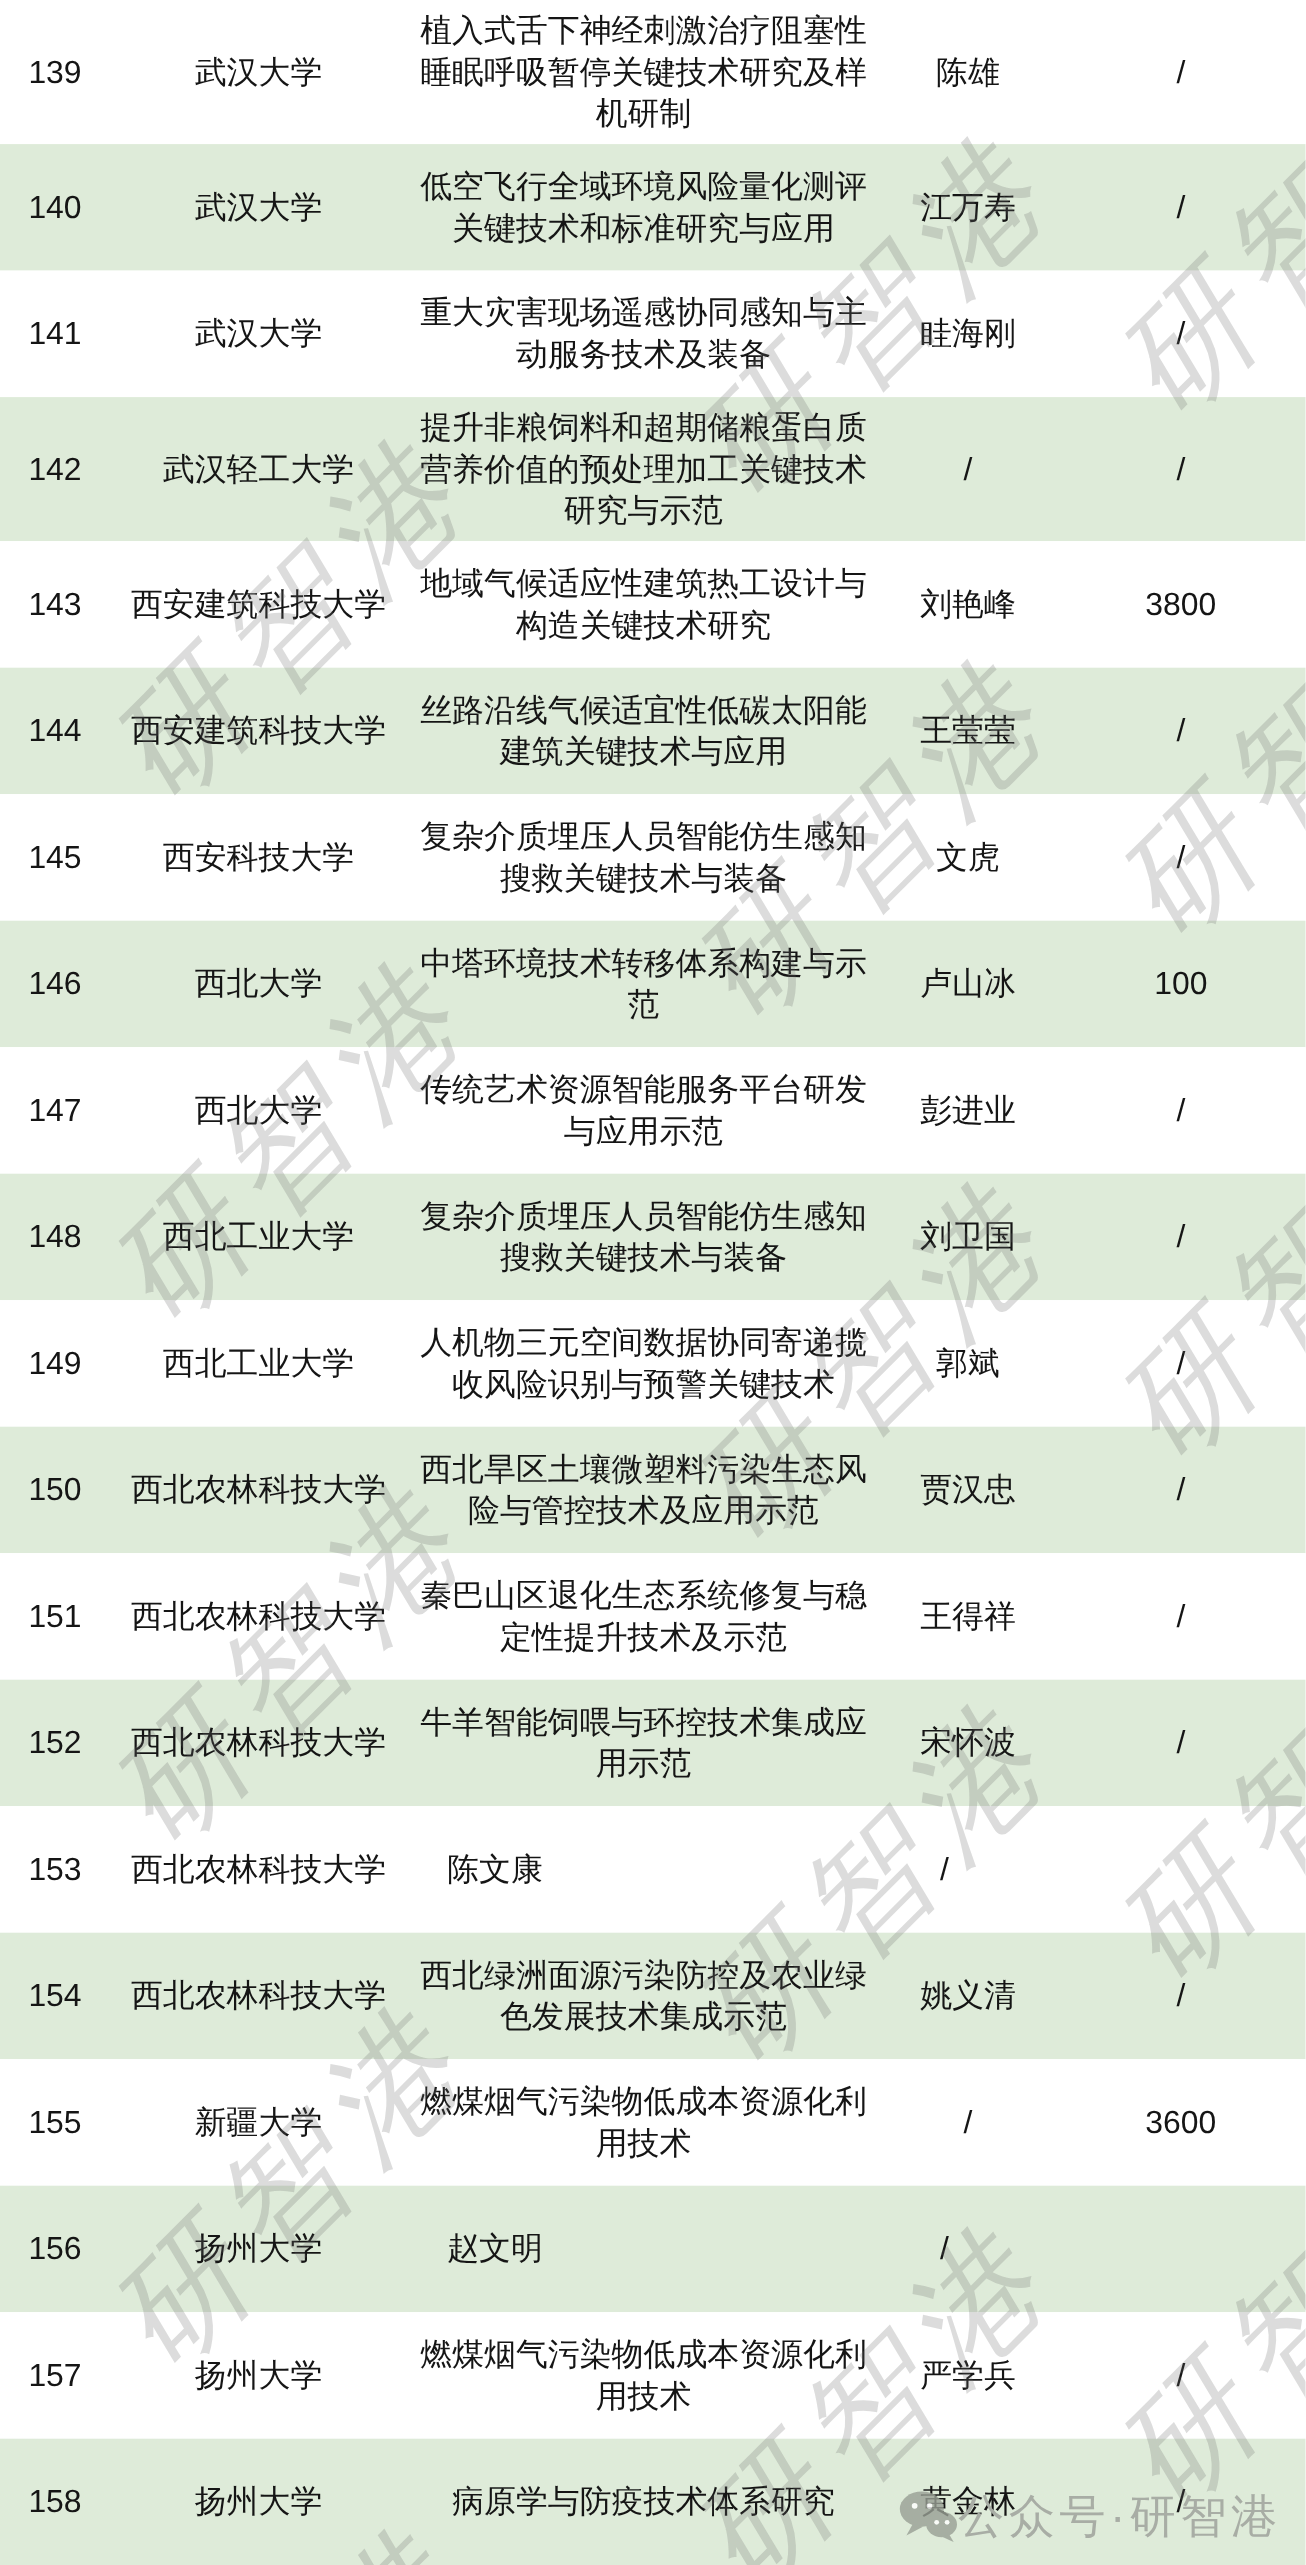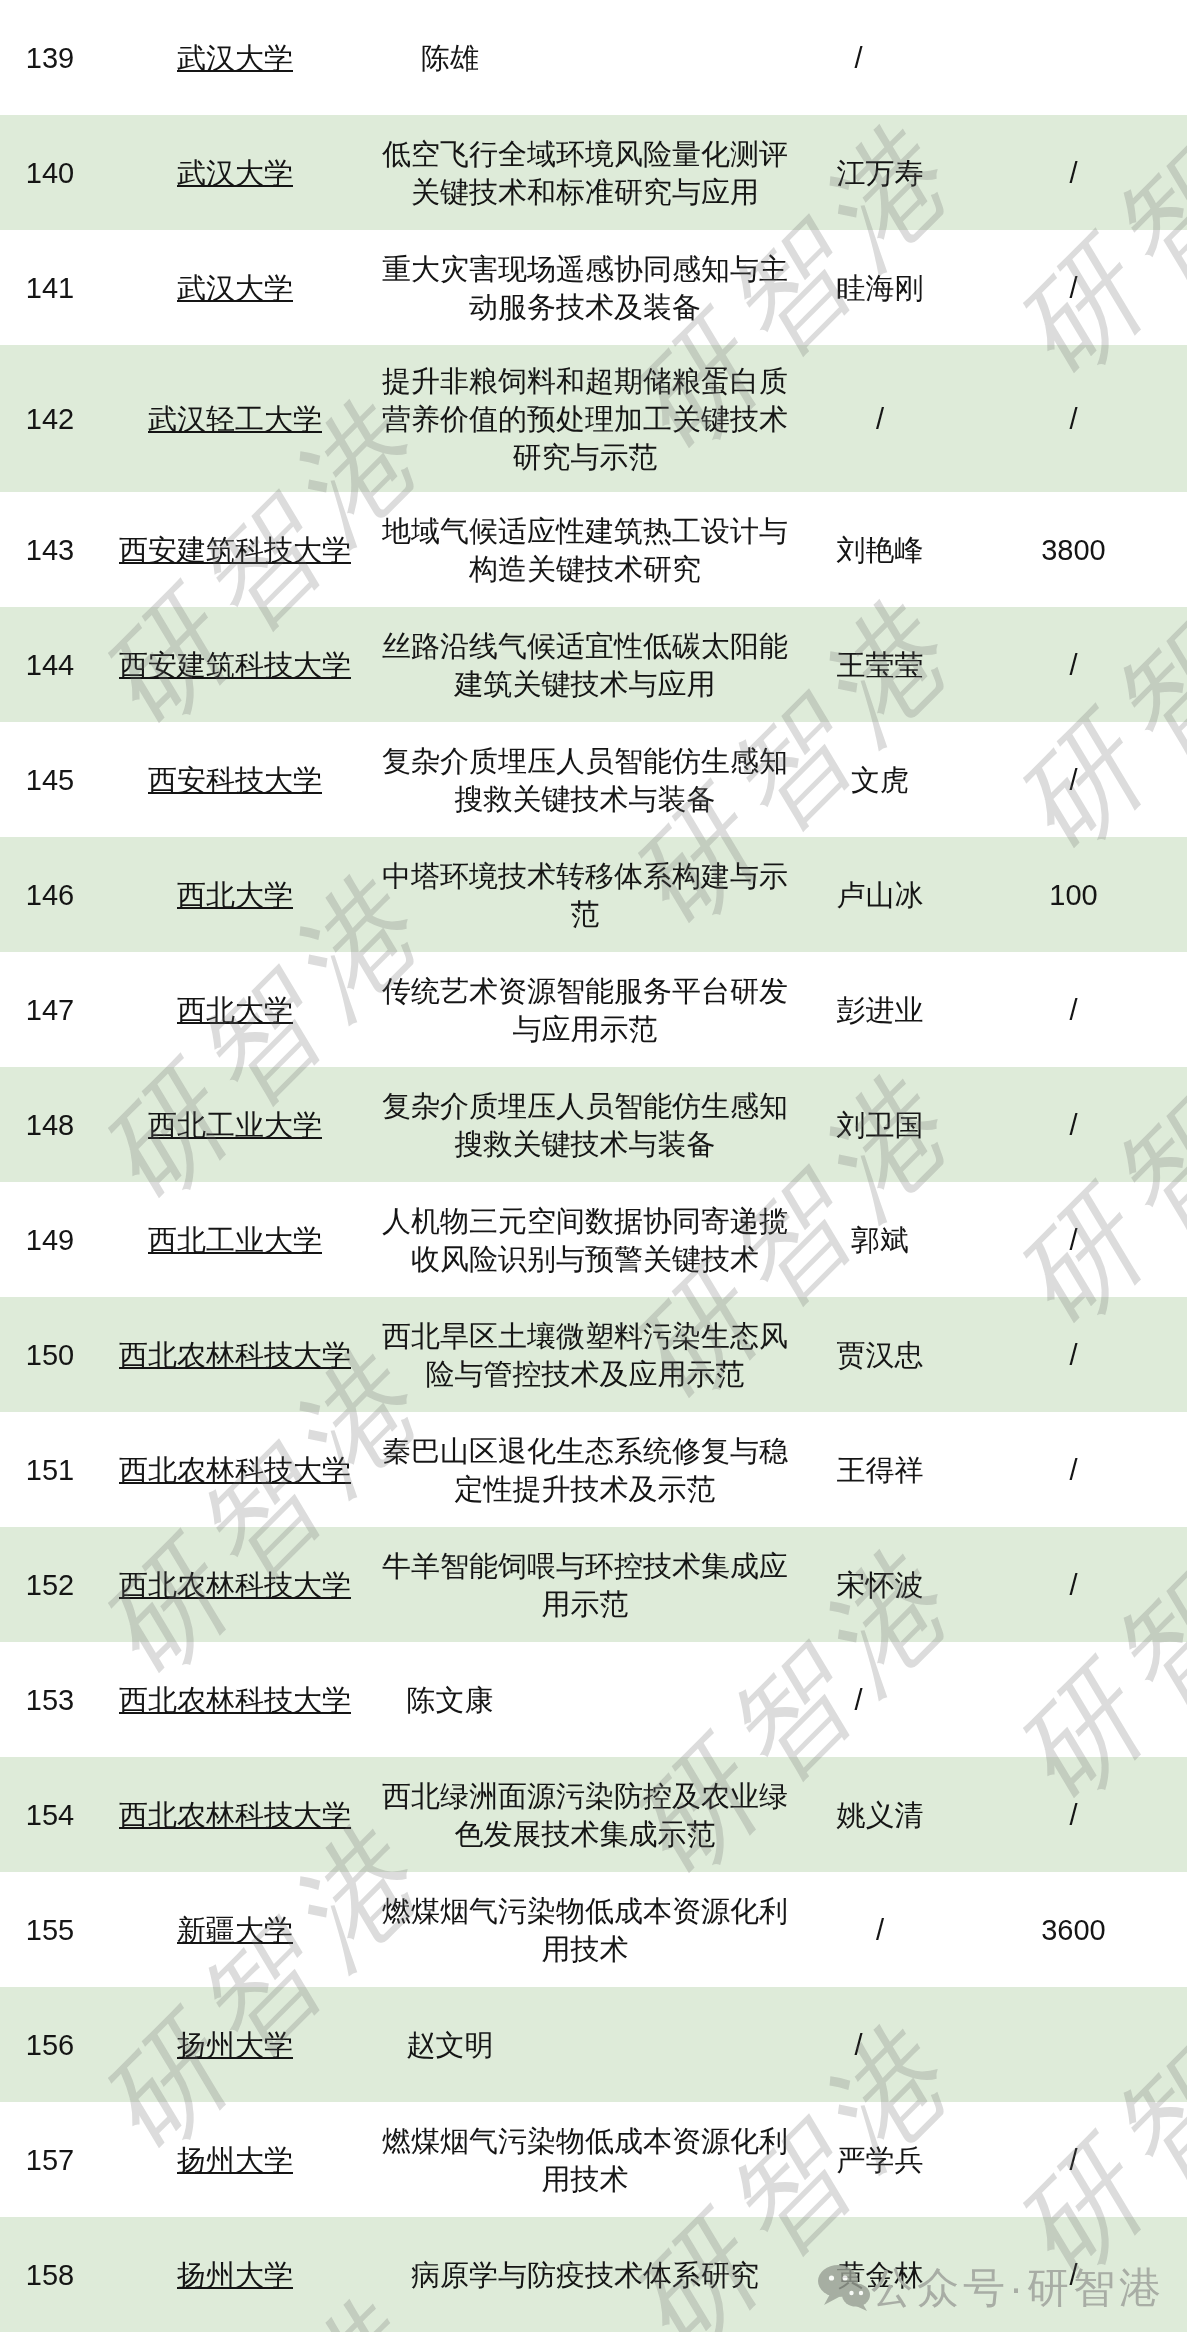--- a/index.html
+++ b/index.html
@@ -30,21 +30,21 @@
   .row.stripe { background: var(--stripe, #deebd9); }
   .cell {
     display: flex;
     align-items: center;
     justify-content: center;
     text-align: center;
     font-size: 29px;
     line-height: 38px;
   }
   .col-num    { width: 100px; }
-  .col-univ   { width: 270px; text-decoration: underline; }
+  .col-univ   { width: 270px; }
   .col-title  { width: 430px; }
   .col-person { width: 160px; }
   .col-amount { flex: 1; }
   .txt { position: relative; z-index: 3; }
   .col-title .txt { display: block; width: 100%; }
 
   
   .wm-layer {
     position: absolute;
     inset: 0;
@@ -78,20 +78,23 @@
 </head>
 <body>
 
 <div class="table">
     <div class="row">
     <div class="cell col-num">
       <span class="txt">139</span>
     </div>
     <div class="cell col-univ">
       <span class="txt">武汉大学</span>
+    </div>
+    <div class="cell col-title">
+      <span class="txt">植入式舌下神经刺激治疗阻塞性睡眠呼吸暂停关键技术研究及样机研制</span>
     </div>
     <div class="cell col-person">
       <span class="txt">陈雄</span>
     </div>
     <div class="cell col-amount">
       <span class="txt">/</span>
     </div>
   </div>
     <div class="row stripe">
     <div class="cell col-num">

